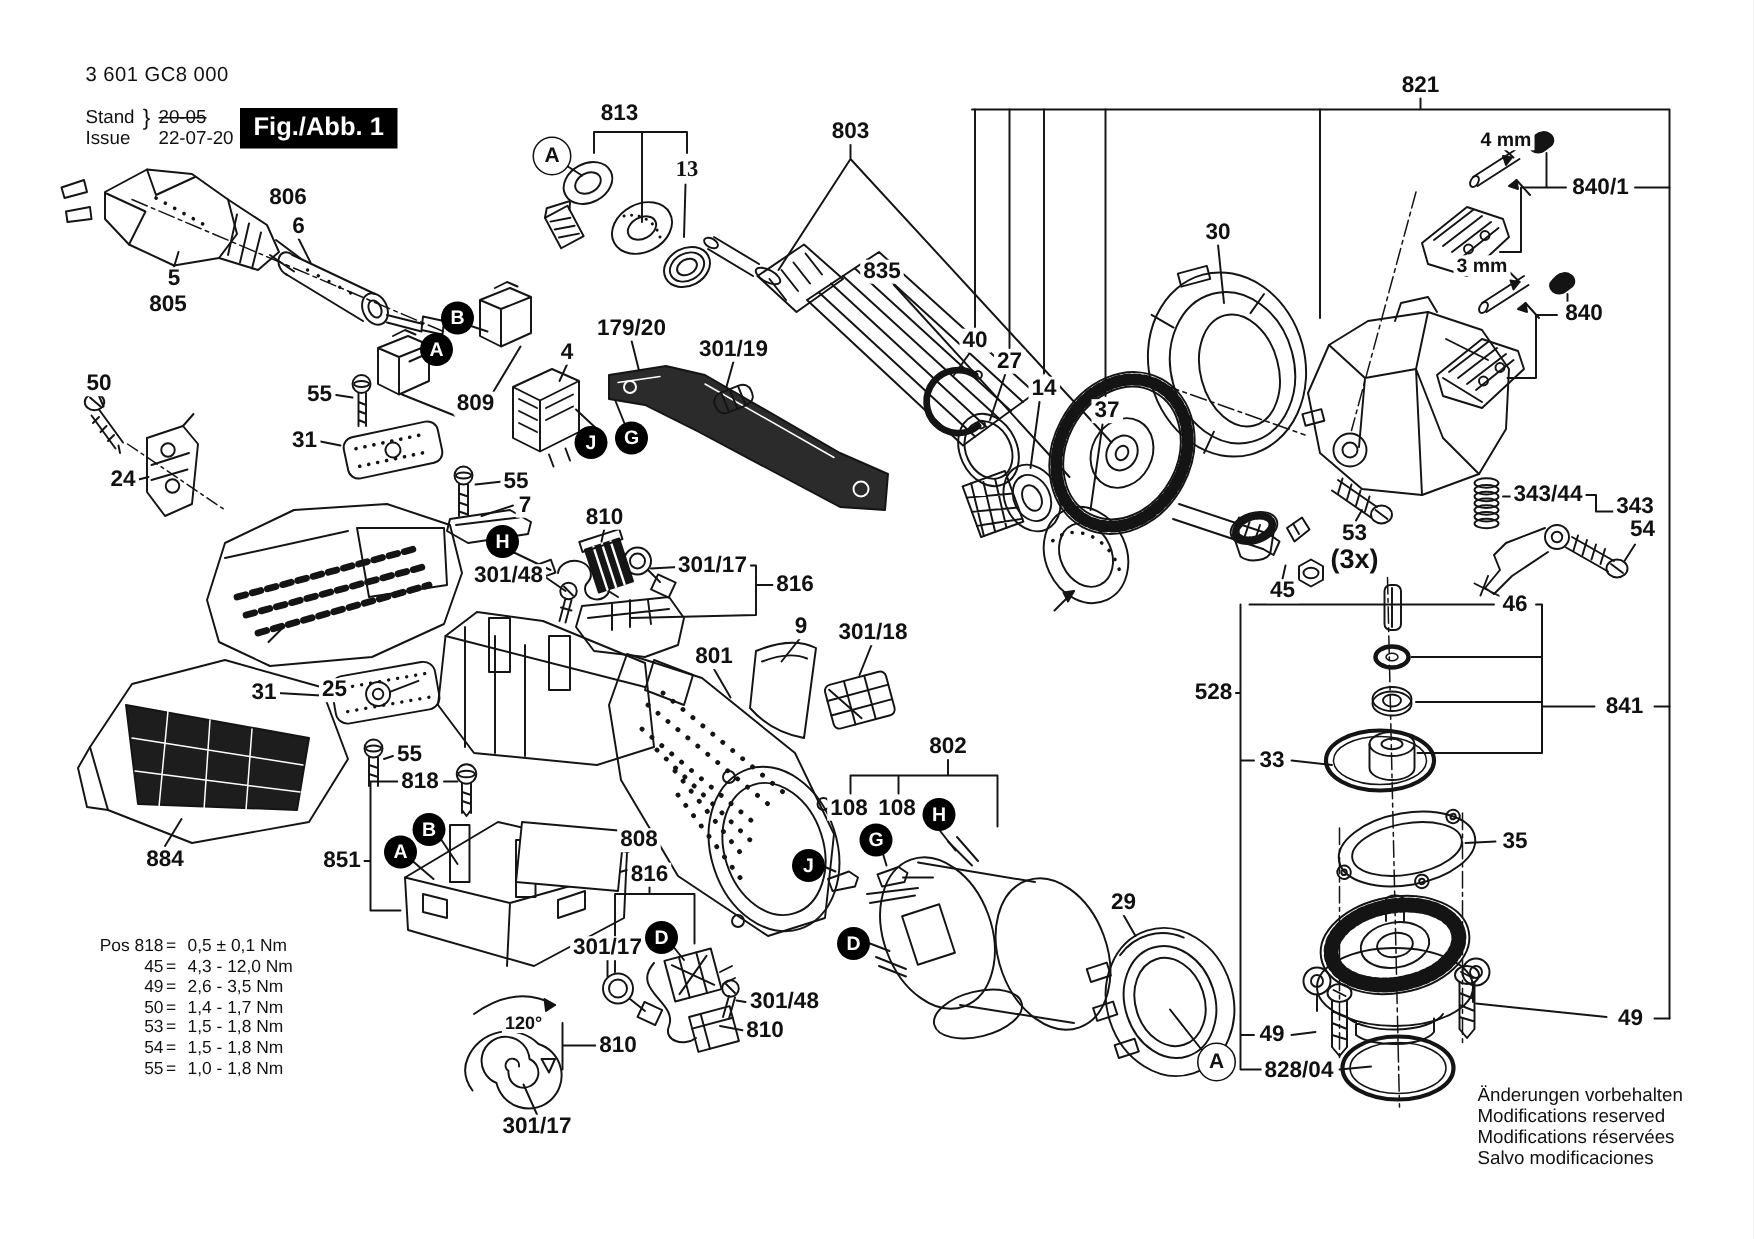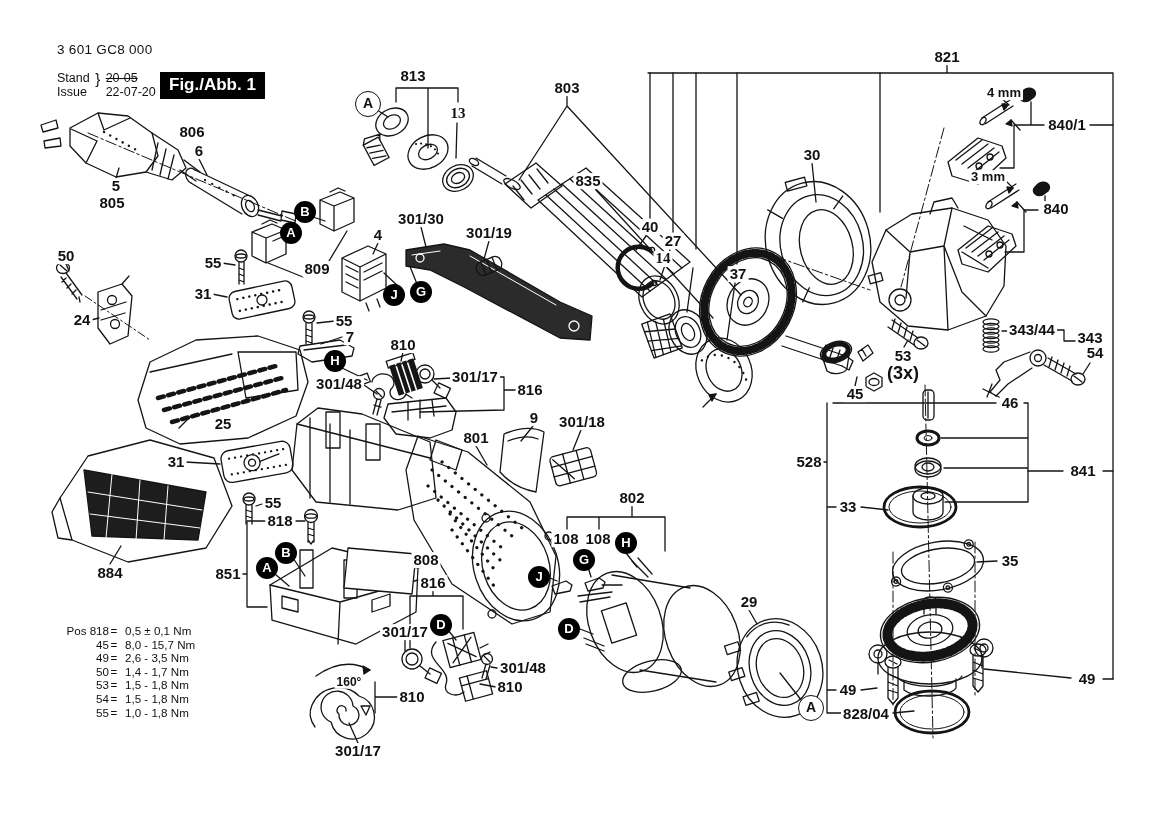--- a/index.html
+++ b/index.html
@@ -482,53 +482,53 @@
       <div class="part-label" style="left: 947px; top: 57px;">821</div>
       <div class="part-label" style="left: 976px; top: 93px; font-size: 13px; margin-left: 28px;">4 mm</div>
       <div class="part-label" style="left: 1067px; top: 125px;">840/1</div>
       <div class="part-label" style="left: 988px; top: 177px; font-size: 13px;">3 mm</div>
       <div class="part-label" style="left: 1056px; top: 209px;">840</div>
       <div class="part-label" style="left: 192px; top: 132px;">806</div>
       <div class="part-label" style="left: 199px; top: 151px;">6</div>
       <div class="part-label" style="left: 116px; top: 186px;">5</div>
       <div class="part-label" style="left: 112px; top: 203px;">805</div>
       <div class="part-label" style="left: 317px; top: 269px;">809</div>
-      <div class="part-label" style="left: 421px; top: 219px;">301/30</div>
+      <div class="part-label" style="left: 421px; top: 219px;">179/20</div>
       <div class="part-label" style="left: 489px; top: 233px;">301/19</div>
       <div class="part-label" style="left: 378px; top: 235px;">4</div>
       <div class="part-label" style="left: 650px; top: 227px;">40</div>
       <div class="part-label" style="left: 673px; top: 241px;">27</div>
-      <div class="part-label" style="left: 663px; top: 259px; font-family: Liberation Serif, serif;">14</div>
+      <div class="part-label" style="left: 696px; top: 259px;">14</div>
       <div class="part-label" style="left: 738px; top: 274px;">37</div>
       <div class="part-label" style="left: 812px; top: 155px;">30</div>
       <div class="part-label" style="left: 66px; top: 256px;">50</div>
       <div class="part-label" style="left: 213px; top: 263px;">55</div>
       <div class="part-label" style="left: 82px; top: 320px;">24</div>
       <div class="part-label" style="left: 203px; top: 294px;">31</div>
       <div class="part-label" style="left: 344px; top: 321px;">55</div>
       <div class="part-label" style="left: 350px; top: 337px;">7</div>
       <div class="part-label" style="left: 403px; top: 345px;">810</div>
       <div class="part-label" style="left: 339px; top: 384px;">301/48</div>
       <div class="part-label" style="left: 475px; top: 377px;">301/17</div>
       <div class="part-label" style="left: 530px; top: 390px;">816</div>
-      <div class="part-label" style="left: 179px; top: 424px; margin-left: 44px;">25</div>
+      <div class="part-label" style="left: 179px; top: 460px; margin-left: 44px;">25</div>
       <div class="part-label" style="left: 534px; top: 418px;">9</div>
       <div class="part-label" style="left: 582px; top: 422px; text-align: right;">301/18</div>
       <div class="part-label" style="left: 476px; top: 438px;">801</div>
       <div class="part-label" style="left: 176px; top: 462px;">31</div>
       <div class="part-label" style="left: 273px; top: 503px;">55</div>
       <div class="part-label" style="left: 280px; top: 521px;">818</div>
       <div class="part-label" style="left: 426px; top: 560px;">808</div>
       <div class="part-label" style="left: 228px; top: 574px;">851</div>
       <div class="part-label" style="left: 110px; top: 573px;">884</div>
       <div class="part-label" style="left: 433px; top: 583px;">816</div>
       <div class="part-label" style="left: 405px; top: 632px;">301/17</div>
       <div class="part-label" style="left: 523px; top: 668px;">301/48</div>
       <div class="part-label" style="left: 510px; top: 687px;">810</div>
-      <div class="part-label" style="left: 349px; top: 682px; font-size: 12px;">160°</div>
+      <div class="part-label" style="left: 349px; top: 682px; font-size: 12px;">120°</div>
       <div class="part-label" style="left: 412px; top: 697px;">810</div>
       <div class="part-label" style="left: 358px; top: 751px;">301/17</div>
       <div class="part-label" style="left: 632px; top: 498px;">802</div>
       <div class="part-label" style="left: 566px; top: 539px;">108</div>
       <div class="part-label" style="left: 598px; top: 539px;">108</div>
       <div class="part-label" style="left: 749px; top: 602px;">29</div>
       <div class="part-label" style="left: 903px; top: 356px;">53</div>
       <div class="part-label" style="left: 903px; top: 373px; font-size: 18px;">(3x)</div>
       <div class="part-label" style="left: 855px; top: 394px;">45</div>
       <div class="part-label" style="left: 1032px; top: 330px;">343/44</div>
@@ -570,23 +570,29 @@
     <div class="strike">20-05</div>
     <div>22-07-20</div>
   </span>
 </div>
 
 <div class="fig-badge">Fig./Abb. 1</div>
 
 <div class="torque">
   <div id="torque-rows">
         <div class="trow"><span class="p">Pos 818</span><span class="e">=</span><span class="v">0,5 ± 0,1 Nm</span></div>
-        <div class="trow"><span class="p">45</span><span class="e">=</span><span class="v">8,0 - 15,7 Nm</span></div>
+        <div class="trow"><span class="p">45</span><span class="e">=</span><span class="v">4,3 - 12,0 Nm</span></div>
         <div class="trow"><span class="p">49</span><span class="e">=</span><span class="v">2,6 - 3,5 Nm</span></div>
         <div class="trow"><span class="p">50</span><span class="e">=</span><span class="v">1,4 - 1,7 Nm</span></div>
         <div class="trow"><span class="p">53</span><span class="e">=</span><span class="v">1,5 - 1,8 Nm</span></div>
         <div class="trow"><span class="p">54</span><span class="e">=</span><span class="v">1,5 - 1,8 Nm</span></div>
         <div class="trow"><span class="p">55</span><span class="e">=</span><span class="v">1,0 - 1,8 Nm</span></div>
       </div>
 </div>
 
-
+<div class="footnotes">
+  <div>Änderungen vorbehalten</div>
+  <div>Modifications reserved</div>
+  <div>Modifications réservées</div>
+  <div>Salvo modificaciones</div>
 </div>
 
+</div>
+
 </body></html>

